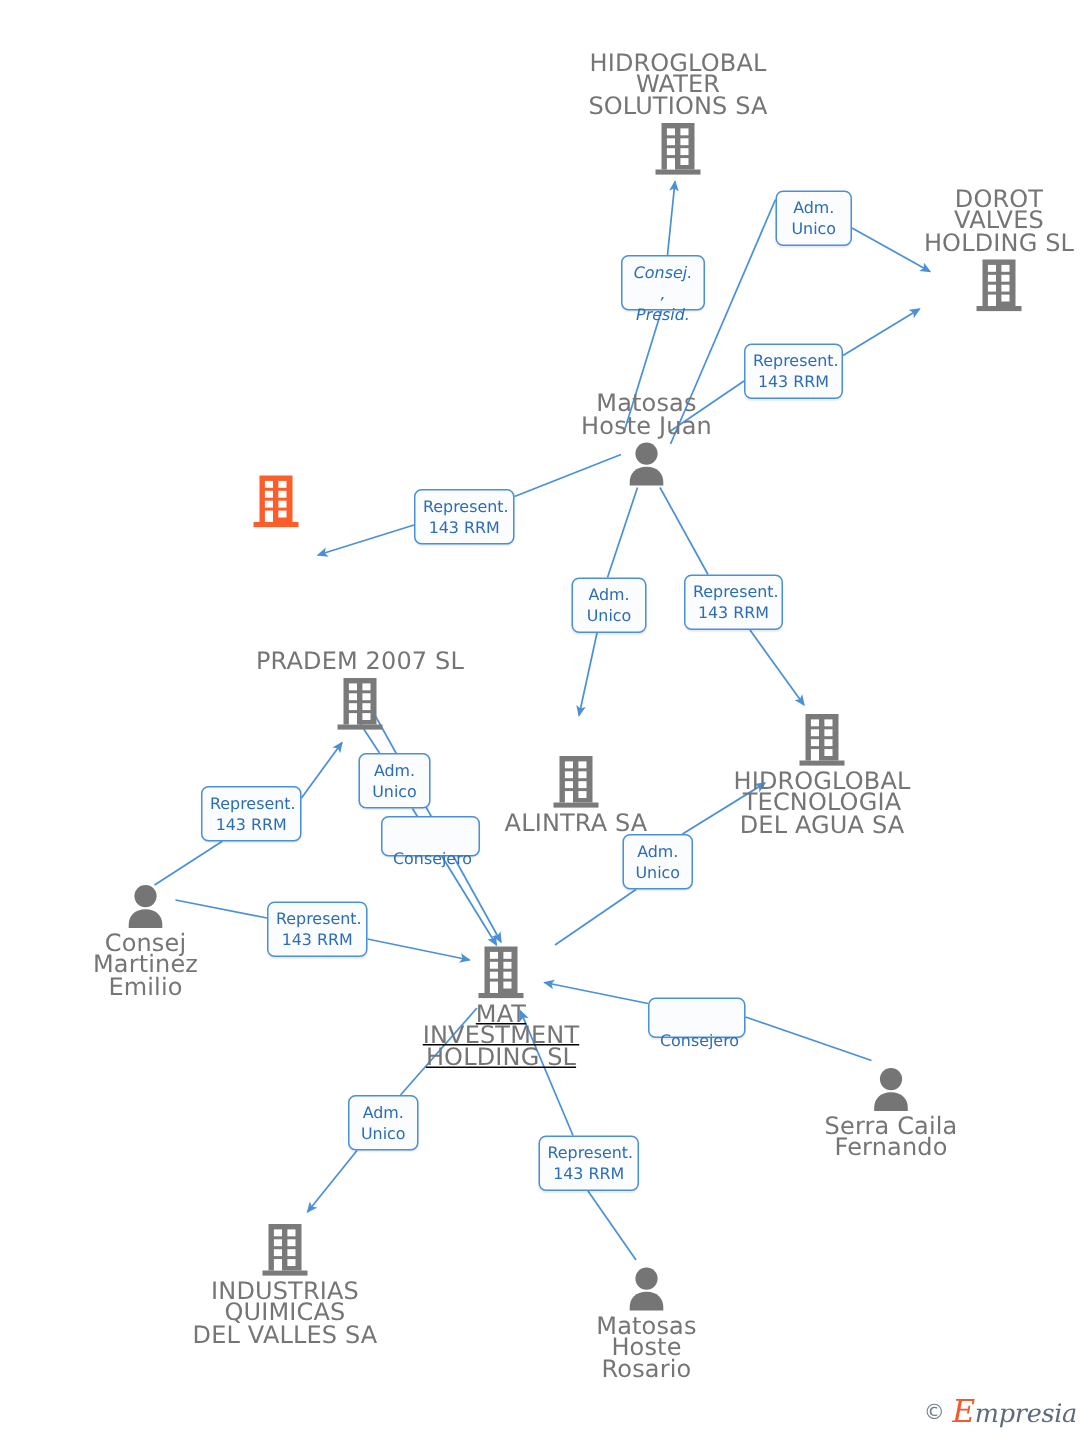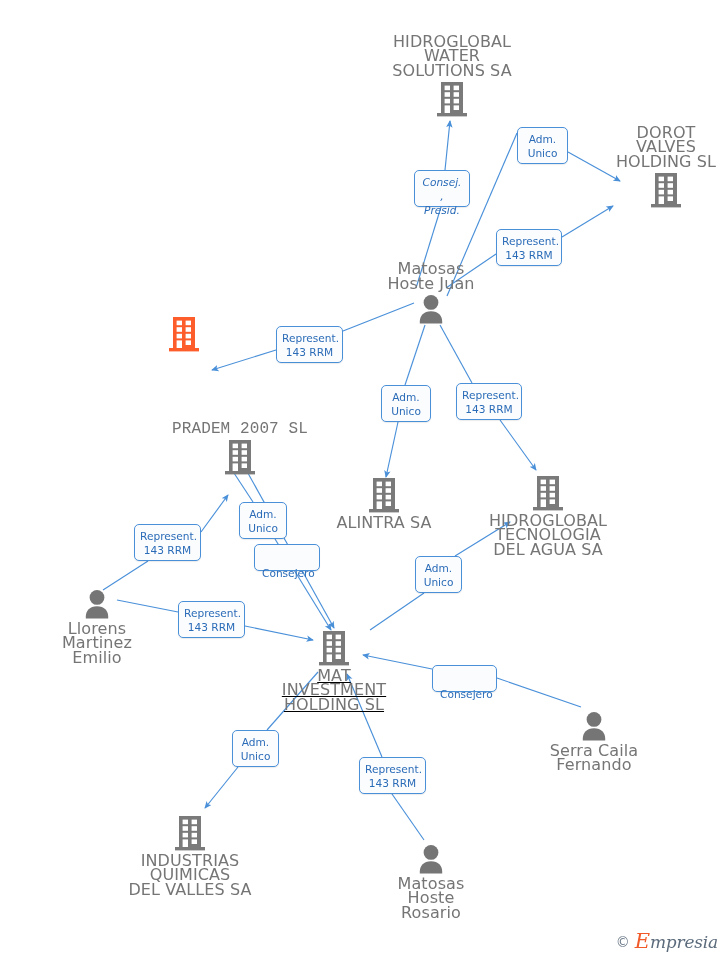--- a/index.html
+++ b/index.html
@@ -196,36 +196,36 @@
             <rect x="9.6" y="5.6" width="5.4" height="4.6" fill="#ffffff"></rect>
             <rect x="18.6" y="5.6" width="5.4" height="4.6" fill="#ffffff"></rect>
             <rect x="9.6" y="12.2" width="5.4" height="4.6" fill="#ffffff"></rect>
             <rect x="18.6" y="12.2" width="5.4" height="4.6" fill="#ffffff"></rect>
             <rect x="9.6" y="18.8" width="5.4" height="4.6" fill="#ffffff"></rect>
             <rect x="18.6" y="18.8" width="5.4" height="4.6" fill="#ffffff"></rect>
             <rect x="18.6" y="25.4" width="5.4" height="4.6" fill="#ffffff"></rect>
             <rect x="9.6" y="25.4" width="5.4" height="7.6" fill="#ffffff"></rect>
           </svg></span>
       </div>
-      <div class="node caption-above" style="left: 240px; top: 422px; font-family: Liberation Mono, monospace;">
+      <div class="node caption-above" style="left: 240px; top: 434px;">
         <span class="caption">PRADEM 2007 SL</span>
         <span class="glyph"><svg width="34" height="38" viewBox="0 0 34 38">
             <rect x="6" y="2" width="22" height="31" fill="#7a7a7a"></rect>
             <rect x="2" y="33" width="30" height="3.4" fill="#7a7a7a"></rect>
             <rect x="9.6" y="5.6" width="5.4" height="4.6" fill="#ffffff"></rect>
             <rect x="18.6" y="5.6" width="5.4" height="4.6" fill="#ffffff"></rect>
             <rect x="9.6" y="12.2" width="5.4" height="4.6" fill="#ffffff"></rect>
             <rect x="18.6" y="12.2" width="5.4" height="4.6" fill="#ffffff"></rect>
             <rect x="9.6" y="18.8" width="5.4" height="4.6" fill="#ffffff"></rect>
             <rect x="18.6" y="18.8" width="5.4" height="4.6" fill="#ffffff"></rect>
             <rect x="18.6" y="25.4" width="5.4" height="4.6" fill="#ffffff"></rect>
             <rect x="9.6" y="25.4" width="5.4" height="7.6" fill="#ffffff"></rect>
           </svg></span>
       </div>
-      <div class="node caption-below" style="left: 384px; top: 476px;">
+      <div class="node caption-below" style="left: 384px; top: 502px;">
         <span class="glyph"><svg width="34" height="38" viewBox="0 0 34 38">
             <rect x="6" y="2" width="22" height="31" fill="#7a7a7a"></rect>
             <rect x="2" y="33" width="30" height="3.4" fill="#7a7a7a"></rect>
             <rect x="9.6" y="5.6" width="5.4" height="4.6" fill="#ffffff"></rect>
             <rect x="18.6" y="5.6" width="5.4" height="4.6" fill="#ffffff"></rect>
             <rect x="9.6" y="12.2" width="5.4" height="4.6" fill="#ffffff"></rect>
             <rect x="18.6" y="12.2" width="5.4" height="4.6" fill="#ffffff"></rect>
             <rect x="9.6" y="18.8" width="5.4" height="4.6" fill="#ffffff"></rect>
             <rect x="18.6" y="18.8" width="5.4" height="4.6" fill="#ffffff"></rect>
             <rect x="18.6" y="25.4" width="5.4" height="4.6" fill="#ffffff"></rect>
@@ -248,21 +248,21 @@
           </svg></span>
         <span class="caption">HIDROGLOBAL
 TECNOLOGIA
 DEL AGUA SA</span>
       </div>
       <div class="node caption-below" style="left: 97px; top: 588px;">
         <span class="glyph"><svg width="30" height="32" viewBox="0 0 30 32">
             <circle cx="15" cy="9.4" r="7.4" fill="#757575"></circle>
             <path d="M15,18.2 C22.2,18.2 26.2,22.6 26.2,28.6 L26.2,30.6 L3.8,30.6 L3.8,28.6 C3.8,22.6 7.8,18.2 15,18.2 Z" fill="#757575"></path>
           </svg></span>
-        <span class="caption">Llorens
+        <span class="caption">Consej
 Martinez
 Emilio</span>
       </div>
       <div class="node caption-below" style="left: 334px; top: 629px; text-decoration: underline;">
         <span class="glyph"><svg width="34" height="38" viewBox="0 0 34 38">
             <rect x="6" y="2" width="22" height="31" fill="#7a7a7a"></rect>
             <rect x="2" y="33" width="30" height="3.4" fill="#7a7a7a"></rect>
             <rect x="9.6" y="5.6" width="5.4" height="4.6" fill="#ffffff"></rect>
             <rect x="18.6" y="5.6" width="5.4" height="4.6" fill="#ffffff"></rect>
             <rect x="9.6" y="12.2" width="5.4" height="4.6" fill="#ffffff"></rect>

